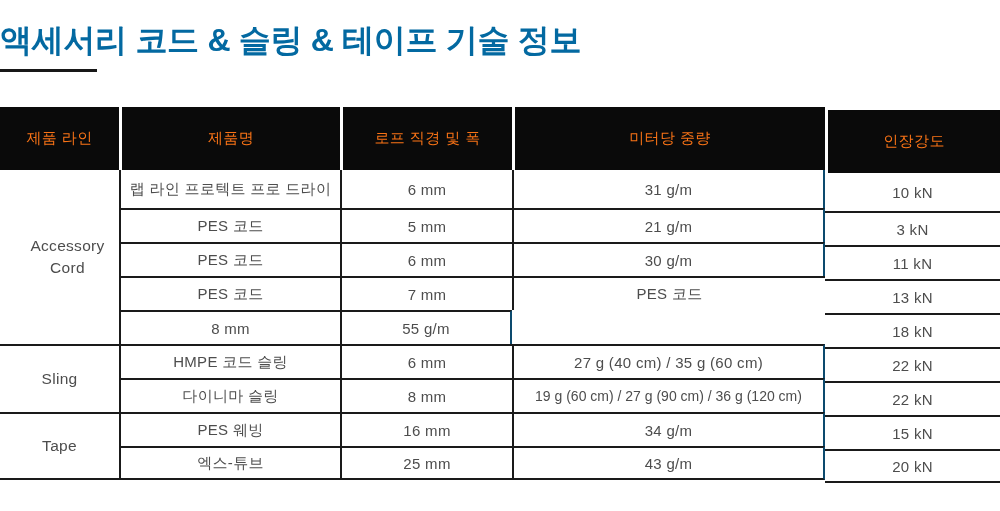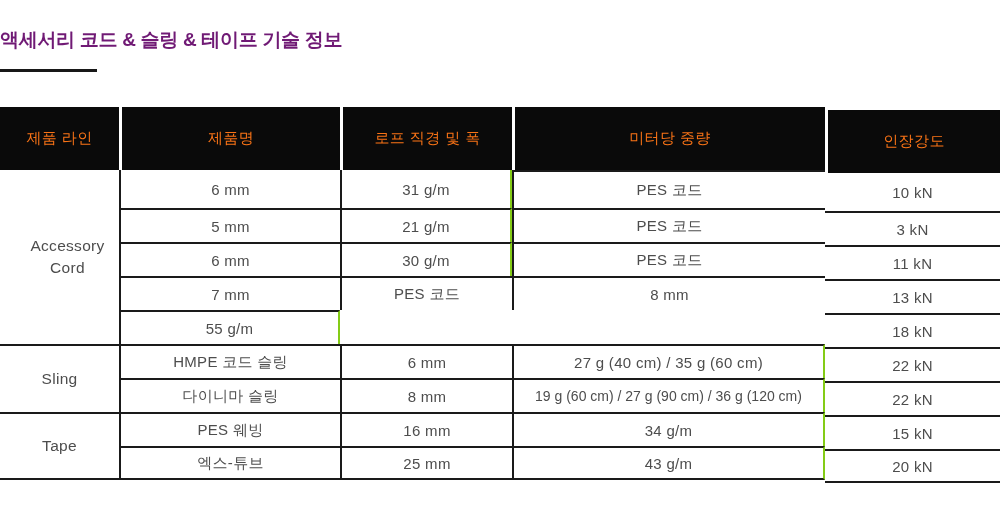--- a/index.html
+++ b/index.html
@@ -7,24 +7,24 @@
     position: relative;
     width: 1000px;
     height: 511px;
     background: #ffffff;
     overflow: hidden;
     font-family: "Liberation Sans", "DejaVu Sans", sans-serif;
   }
   .page-title {
     position: absolute;
     left: 0;
-    top: 27px;
-    font-size: 19px;
+    top: 19px;
+    font-size: 32px;
     font-weight: 600;
-    color: #701a75;
+    color: #0369a1;
     letter-spacing: -0.3px;
     white-space: nowrap;
   }
   .title-underline {
     position: absolute;
     left: 0;
     top: 69px;
     width: 97px;
     height: 3px;
     background: #181818;
@@ -59,21 +59,21 @@
   }
   .th {
     background: #0a0a0a;
     color: #f97316;
     font-weight: 400;
     font-size: 15px;
     letter-spacing: 0.4px;
   }
   .gap { border-left: 3px solid #ffffff; }
   .bl { border-left: 2px solid #1a1a1a; }
-  .br { border-right: 2px solid #84cc16; }
+  .br { border-right: 2px solid #0c4a6e; }
   .bt { border-top: 2px solid #1a1a1a; }
   .bb { border-bottom: 2px solid #1a1a1a; }
   .group {
     grid-column: 1;
     font-size: 15.5px;
     line-height: 1.4;
     white-space: normal;
     padding: 0 8px;
   }
   .span5 { grid-row: span 5; margin-left: 16px; }
@@ -90,20 +90,21 @@
 
   <div class="spec-grid">
 
     <div class="cell th">제품 라인</div>
     <div class="cell th gap">제품명</div>
     <div class="cell th gap">로프 직경 및 폭</div>
     <div class="cell th gap">미터당 중량</div>
 
     <div class="cell group span5">Accessory Cord</div>
 
+    <div class="cell bl">랩 라인 프로텍트 프로 드라이</div>
     <div class="cell bl">6 mm</div>
     <div class="cell bl br">31 g/m</div>
 
     <div class="cell bl bt">PES 코드</div>
     <div class="cell bl bt">5 mm</div>
     <div class="cell bl br bt">21 g/m</div>
 
     <div class="cell bl bt">PES 코드</div>
     <div class="cell bl bt">6 mm</div>
     <div class="cell bl br bt">30 g/m</div>

